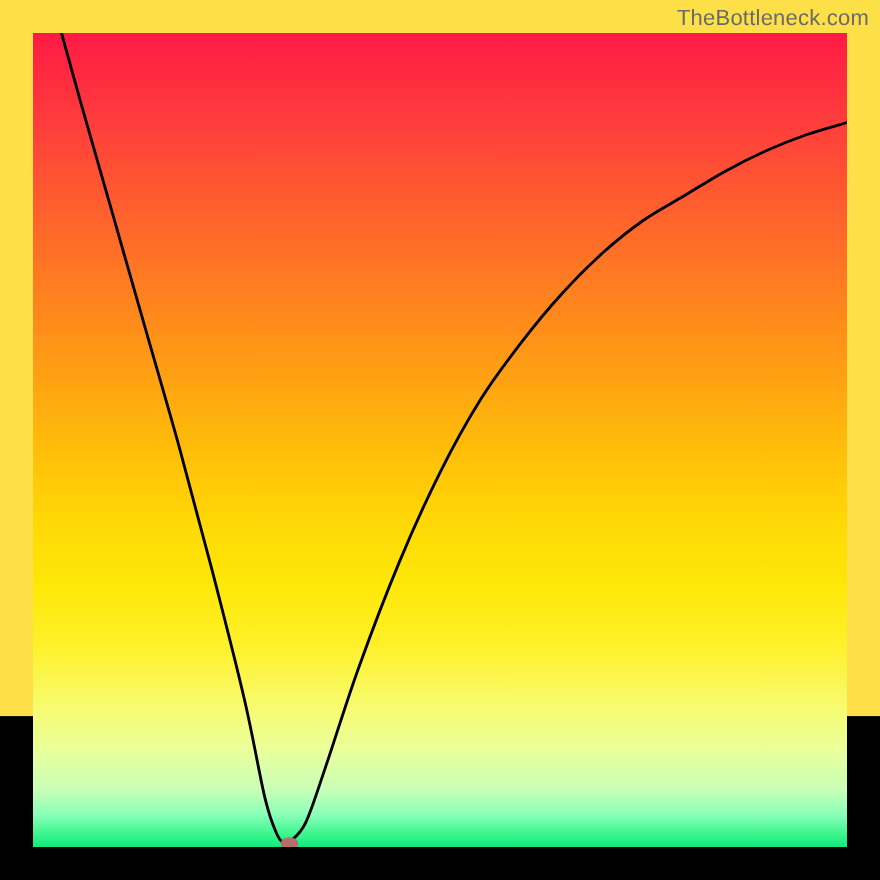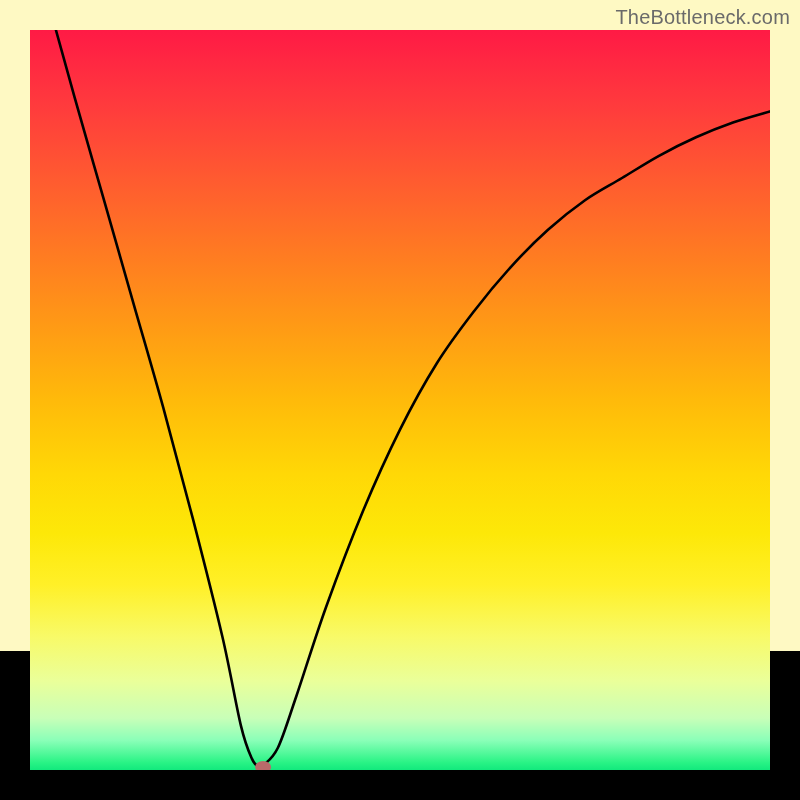--- a/index.html
+++ b/index.html
@@ -1,21 +1,21 @@
 <!DOCTYPE html>
 <html><head>
 <meta charset="utf-8">
 <style>
   * { margin: 0; padding: 0; box-sizing: border-box; }
   html, body { width: 800px; height: 800px; overflow: hidden; background: #000; }
   .frame {
     position: relative;
     width: 800px;
     height: 651px;
-    background: #fef9c3;
+    background: #fde047;
   }
   .plot-area {
     position: absolute;
     left: 30px;
     top: 30px;
     width: 740px;
     height: 740px;
     background: linear-gradient(to bottom,
       #ff1a45 0%,
       #ff3a3d 10%,

